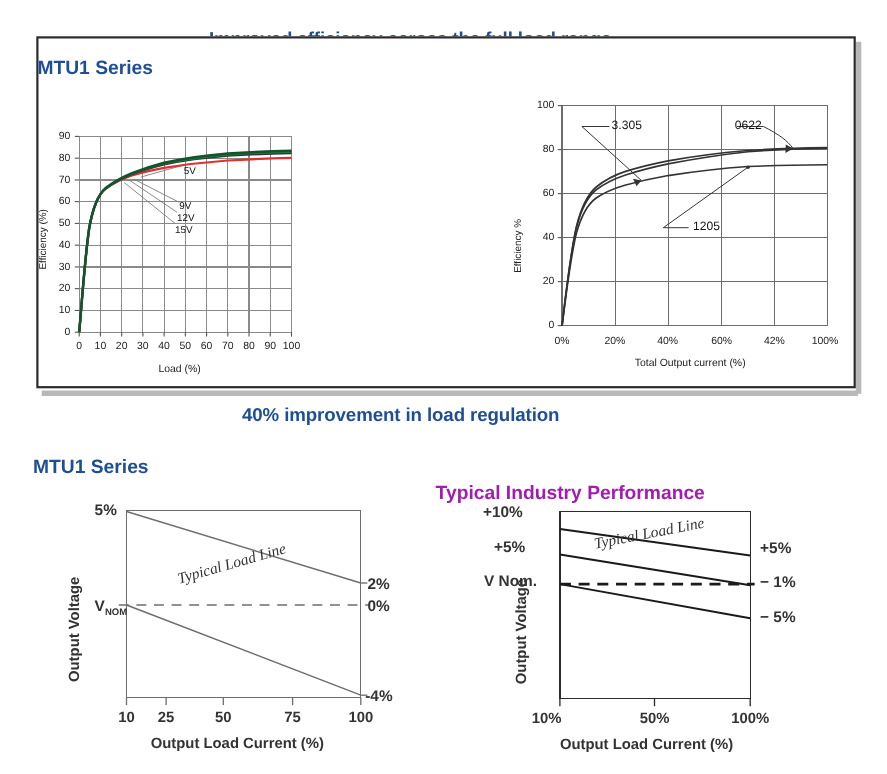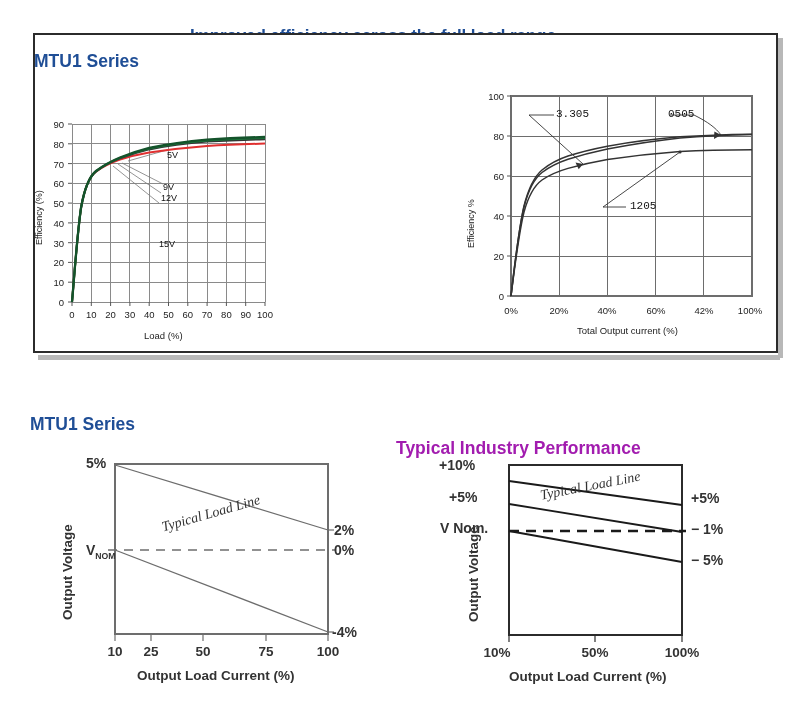--- a/index.html
+++ b/index.html
@@ -64,21 +64,21 @@
     position:absolute;font-size:9.5px;color:#222;white-space:nowrap;
   }
   .axis-title-v{
     position:absolute;font-size:9px;color:#222;white-space:nowrap;
     transform-origin:0 0;transform:rotate(-90deg);
   }
   .curve-label{
     position:absolute;font-size:9px;color:#111;white-space:nowrap;
   }
   .note-label{
-    position:absolute;font-size:11px;color:#111;white-space:nowrap;font-family:Liberation Mono, monospace;
+    position:absolute;font-size:11px;color:#111;white-space:nowrap;
   }
 
   
   .bl-label{position:absolute;font-size:14px;font-weight:bold;color:#333;white-space:nowrap;}
   .bl-tick{position:absolute;font-size:13.5px;font-weight:bold;color:#333;white-space:nowrap;transform:translateX(-50%);}
   .bl-axtitle{position:absolute;font-size:13.5px;font-weight:bold;color:#333;white-space:nowrap;}
   .bl-vtitle{position:absolute;font-size:13.5px;font-weight:bold;color:#333;white-space:nowrap;
     transform-origin:0 0;transform:rotate(-90deg);}
   .tll{
     position:absolute;font-size:14px;color:#333;white-space:nowrap;
@@ -200,21 +200,21 @@
     <div class="xtick" style="left:226.4px;top:309px;">80</div>
     <div class="xtick" style="left:245.7px;top:309px;">90</div>
     <div class="xtick" style="left:265px;top:309px;">100</div>
 
     <div class="axis-title" style="left:144px;top:330px;">Load  (%)</div>
     <div class="axis-title-v" style="left:34px;top:245px;">Efficiency  (%)</div>
 
     <div class="curve-label" style="left:167px;top:155px;transform:translateY(-50%);">5V</div>
     <div class="curve-label" style="left:163px;top:187px;transform:translateY(-50%);">9V</div>
     <div class="curve-label" style="left:161px;top:198px;transform:translateY(-50%);text-align:right;">12V</div>
-    <div class="curve-label" style="left:159px;top:209px;transform:translateY(-50%);margin-top:35px;">15V</div>
+    <div class="curve-label" style="left:159px;top:209px;transform:translateY(-50%);">15V</div>
   </div>
 
   <div class="abs" style="left:0;top:0;width:806px;height:704px;pointer-events:none;">
 
     <svg class="abs" style="left:440px;top:0;" width="366" height="340">
 
       <g stroke="#6d6d6d" stroke-width="1.1" shape-rendering="crispEdges" fill="none">
         <rect x="71" y="96" width="241" height="200"></rect>
       </g>
       <g stroke="#6d6d6d" stroke-width="1" shape-rendering="crispEdges">
@@ -274,24 +274,25 @@
     <div class="xtick" style="left:559px;top:305px;">20%</div>
     <div class="xtick" style="left:607px;top:305px;">40%</div>
     <div class="xtick" style="left:656px;top:305px;">60%</div>
     <div class="xtick" style="left:704px;top:305px;">42%</div>
     <div class="xtick" style="left:750px;top:305px;">100%</div>
 
     <div class="axis-title" style="left:577px;top:325px;">Total Output current (%)</div>
     <div class="axis-title-v" style="left:466px;top:248px;">Efficiency %</div>
 
     <div class="note-label" style="left:556px;top:108px;">3.305</div>
-    <div class="note-label" style="left:668px;top:108px;">0505</div>
+    <div class="note-label" style="left:668px;top:108px;">0622</div>
     <div class="note-label" style="left:630px;top:200px;">1205</div>
   </div>
 
+  <div class="abs banner-title h-main" style="left:220px;top:368px;">40% improvement in load regulation</div>
 
   <div class="abs h-series" style="left:30px;top:414px;">MTU1 Series</div>
 
   <div class="abs" style="left:0;top:0;width:806px;height:704px;pointer-events:none;">
     <svg class="abs" style="left:0;top:380px;" width="420" height="324">
 
       <g stroke="#6d6d6d" stroke-width="1.2" fill="none" shape-rendering="crispEdges">
         <rect x="115" y="84" width="213" height="170"></rect>
       </g>
 

